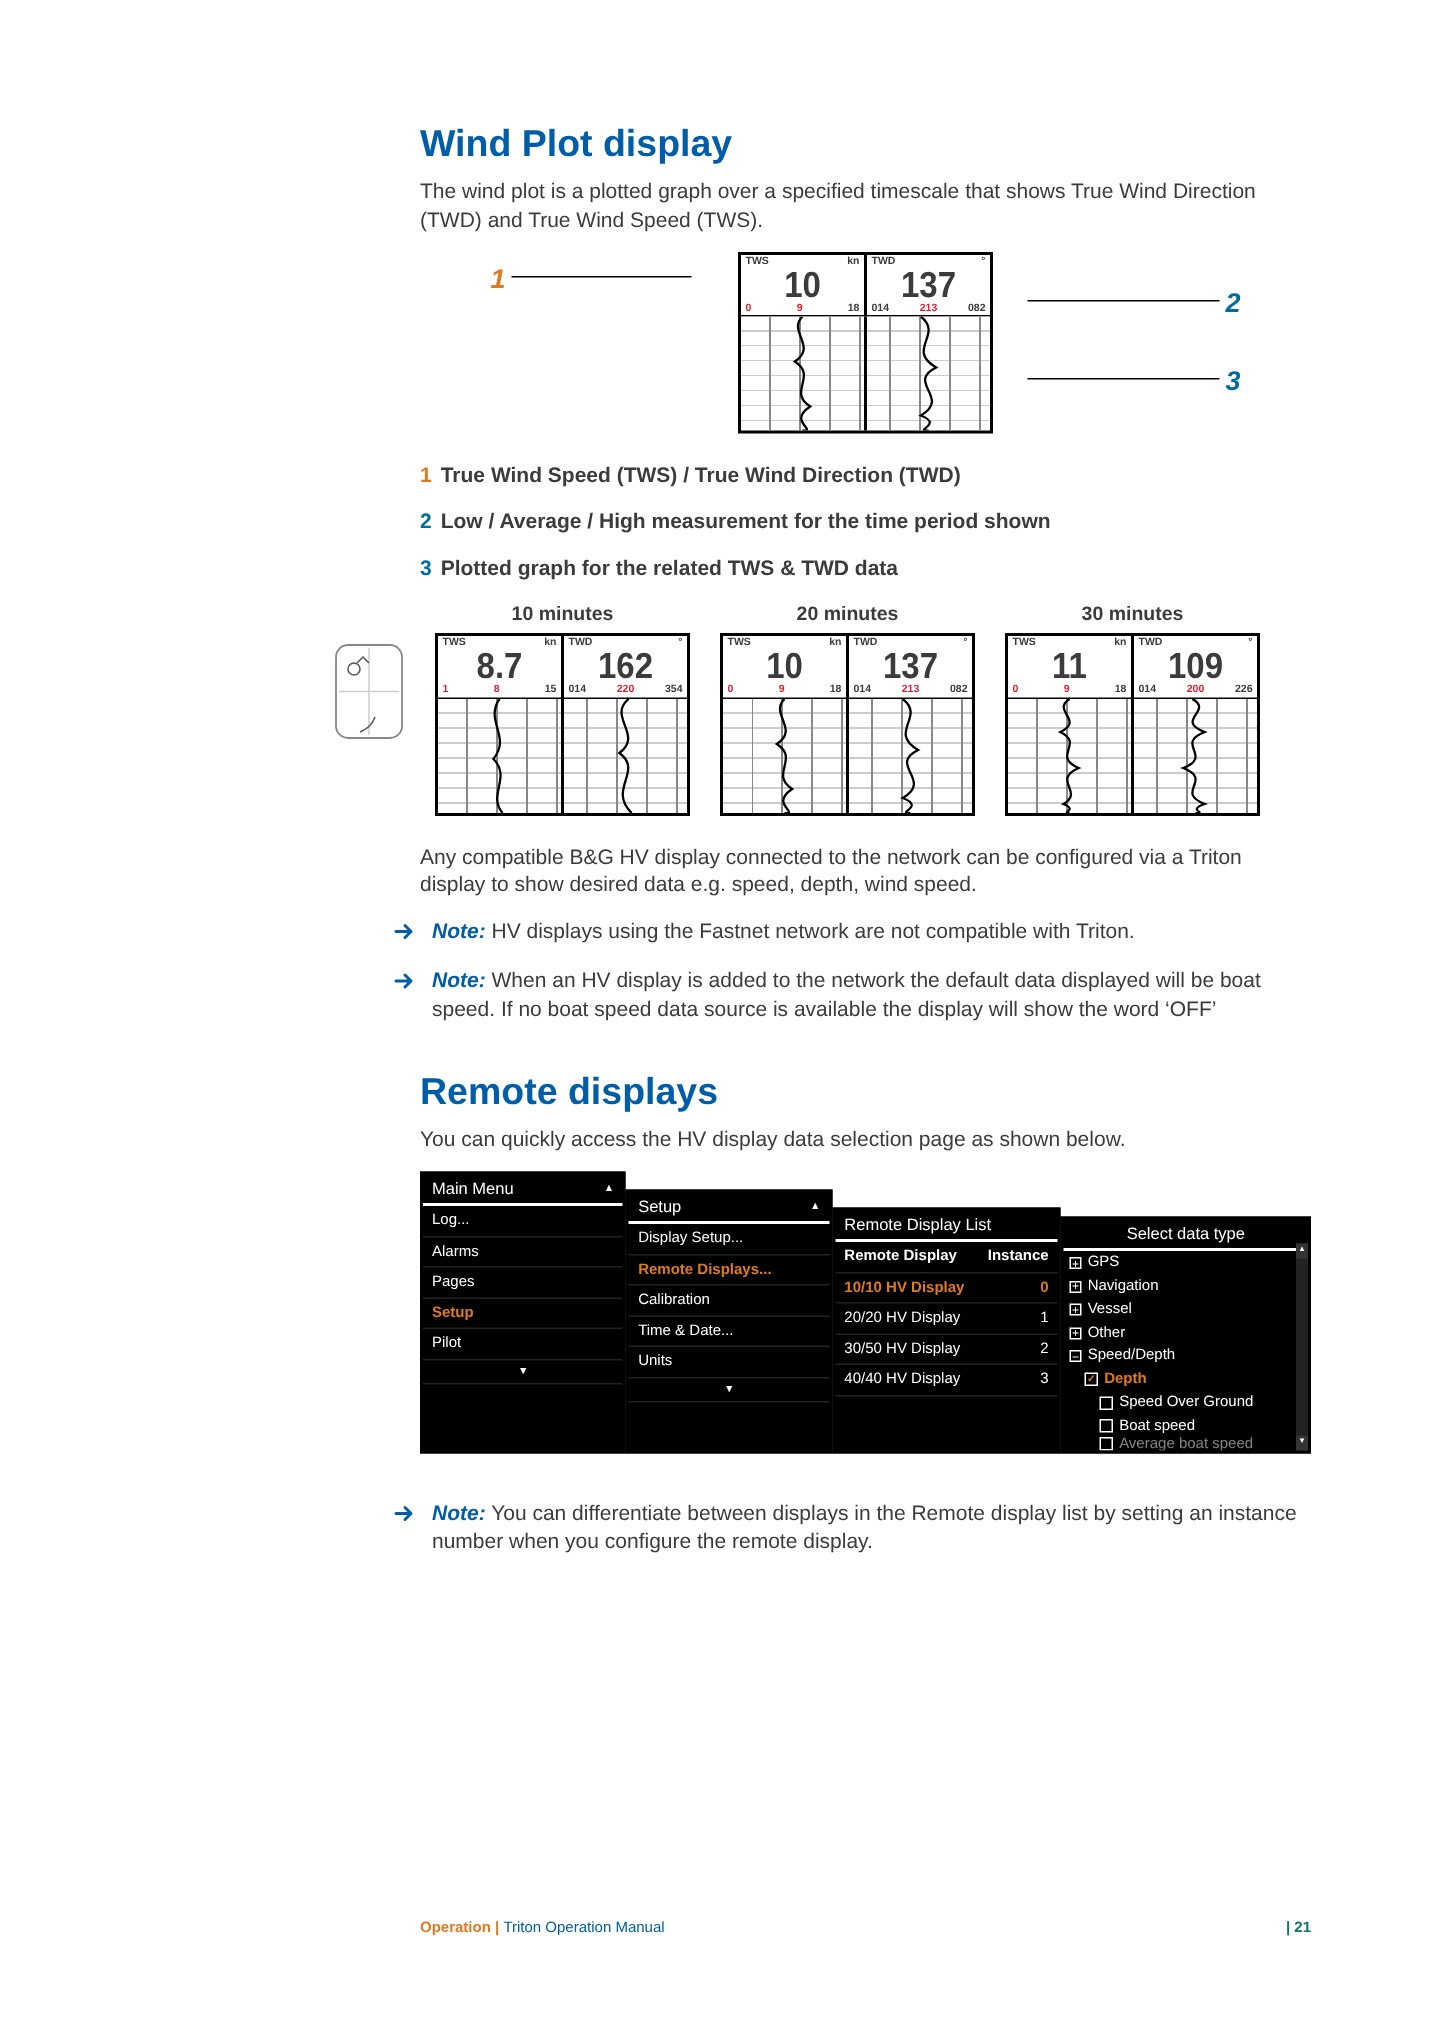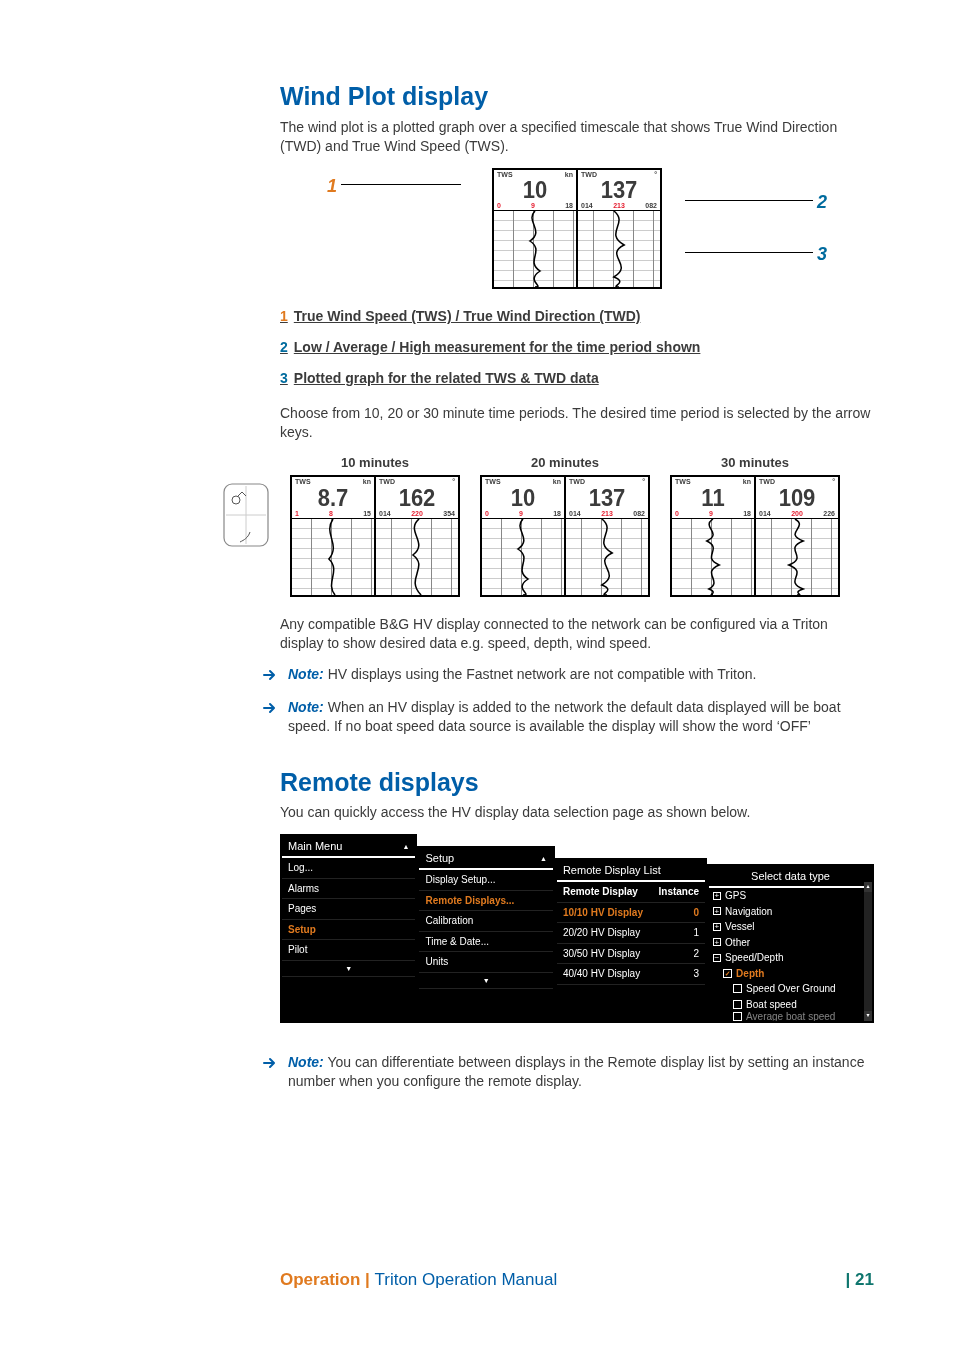--- a/index.html
+++ b/index.html
@@ -25,21 +25,21 @@
   }
   h1.sec {
     color: #3b3b3b;
     font-weight: 700;
     font-size: 26px;
     margin: 24px 0 4px 0;
     border-bottom: 1px solid #bbb;
     padding-bottom: 4px;
   }
   p.body { margin: 0 0 12px 0; }
-  p.hanging { margin: 0 0 12px 0; margin-left: 18px; text-indent: -18px; text-decoration: underline; }
+  p.hanging { margin: 0 0 12px 0; margin-left: 18px; text-indent: -18px; }
   .hanging .num { font-weight: 700; margin-right: 6px; }
   .num.orange { color: #e07a1f; }
   .num.blue { color: #006b9e; }
   .strong { font-weight: 700; }
 
   .wind-row { display: flex; align-items: flex-start; gap: 20px; margin-top: 4px; }
   .wind-cap { text-align: center; font-weight: 700; font-size: 13px; margin-bottom: 4px; }
   .wind-panel-wrap { width: 170px; }
   .wind-panel { border: 2px solid #000; background: #fff; width: 170px; }
   .wind-head { display: flex; }
@@ -122,21 +122,21 @@
   .scrollbar .up, .scrollbar .dn { height: 10px; background: #333; text-align:center; font-size:6px; color:#fff; }
   .dt-wrap { position: relative; }
 
   .footer {
     position: absolute;
     bottom: 58px;
     left: 280px;
     right: 80px;
     display: flex;
     justify-content: space-between;
-    font-size: 17px;
+    font-size: 10px;
     font-weight: 700;
   }
   .footer .left .a { color: #e07a1f; }
   .footer .left .b { color: #005ea8; font-weight: 400; }
   .footer .pg { color: #0f766e; }
 </style>
 </head>
 <body>
 
 <div class="content">
@@ -193,21 +193,20 @@
             </div>
         </div>
       </div>
     </div>
   </div>
 
   <p class="hanging"><span class="num orange">1</span><span class="strong">True Wind Speed (TWS) / True Wind Direction (TWD)</span></p>
   <p class="hanging"><span class="num blue">2</span><span class="strong">Low / Average / High measurement for the time period shown</span></p>
   <p class="hanging"><span class="num blue">3</span><span class="strong">Plotted graph for the related TWS &amp; TWD data</span></p>
 
-  <p class="body" style="margin-top:16px">Choose from 10, 20 or 30 minute time periods. The desired time period is selected by the arrow keys.</p>
 
   <div class="wind-row" style="margin-left:-58px;">
 
     <div style="width:48px; flex-shrink:0; margin-top:28px;">
       <svg viewBox="0 0 48 66">
         <rect x="2" y="2" width="44" height="62" rx="8" fill="none" stroke="#888" stroke-width="1.2"></rect>
         <path d="M24 4 L24 62" stroke="#ccc"></path>
         <path d="M4 33 L44 33" stroke="#ccc"></path>
         <path d="M16 14 L20 10 L24 14" fill="none" stroke="#555"></path>
         <path d="M28 50 C26 56 22 58 18 60" fill="none" stroke="#555"></path>

